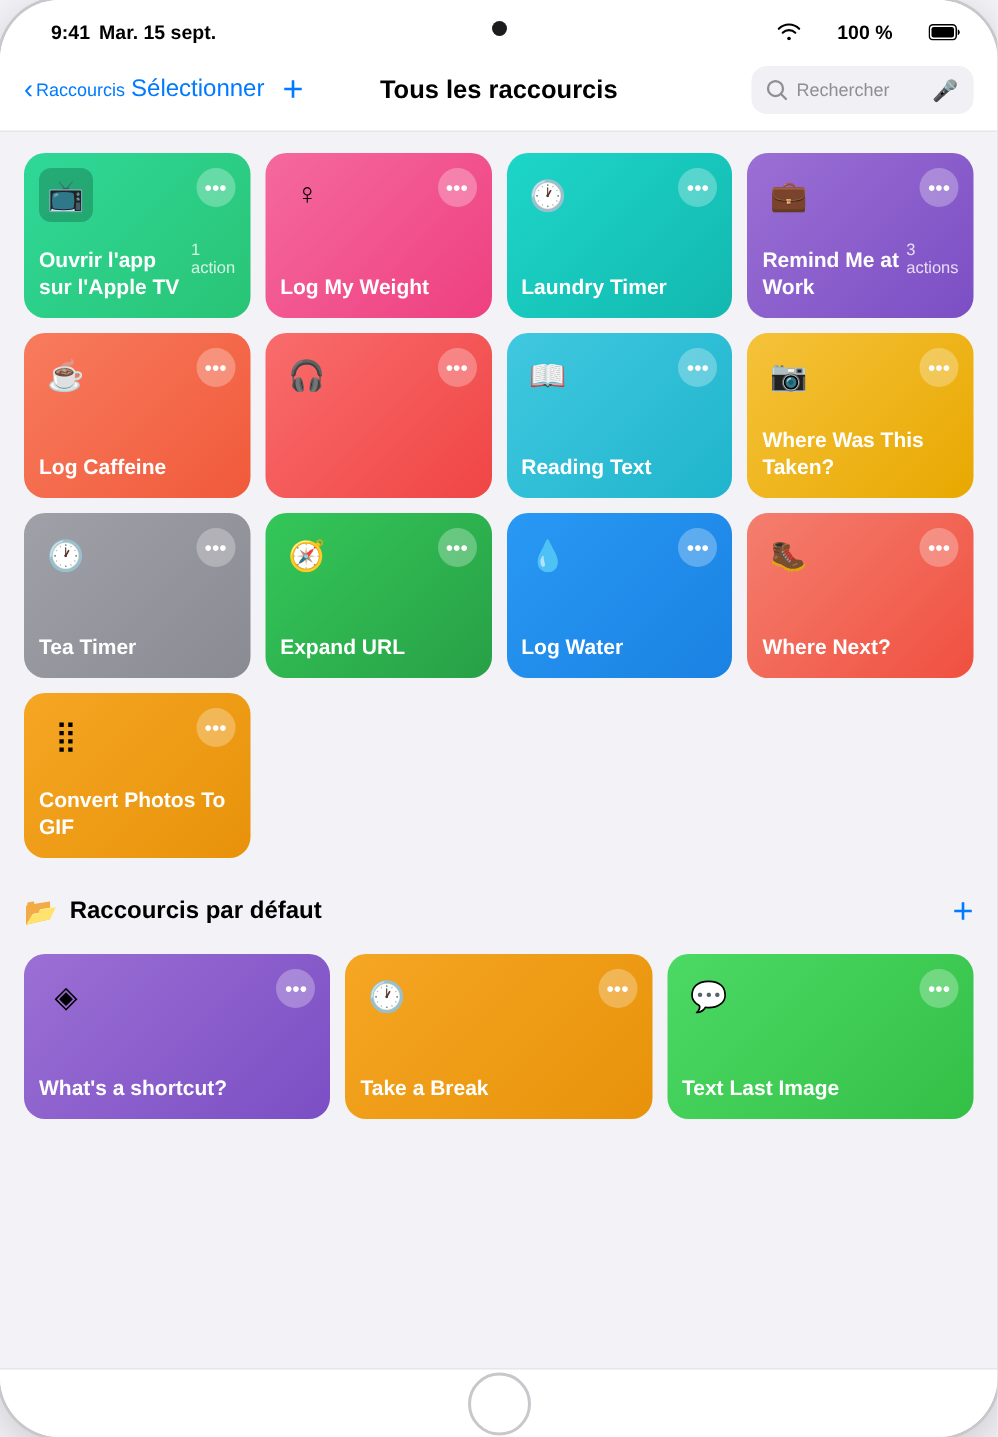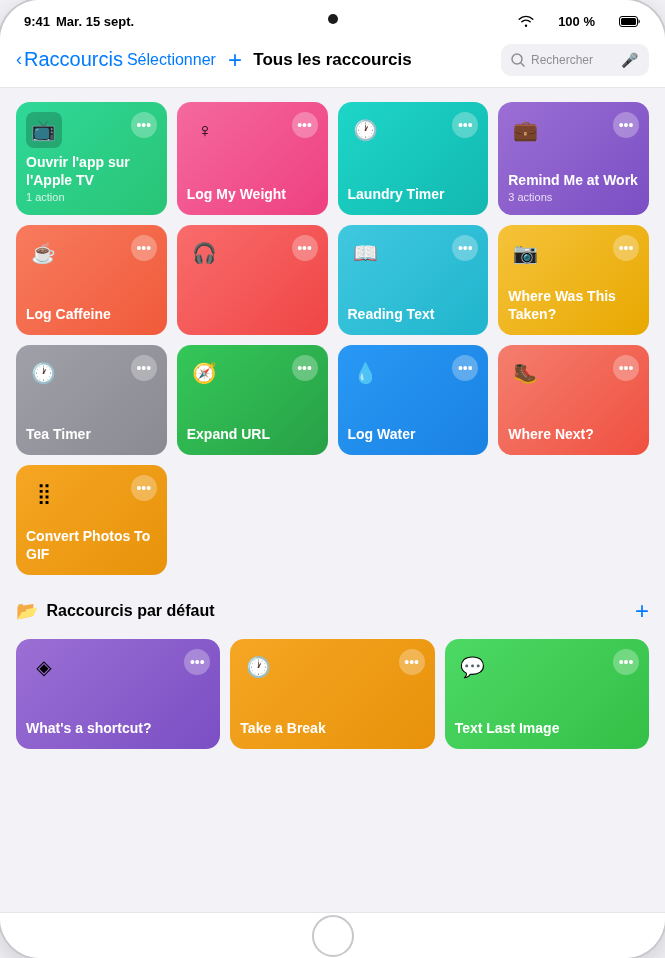--- a/index.html
+++ b/index.html
@@ -22,21 +22,21 @@
       display: flex;
       flex-direction: column;
       position: relative;
       box-shadow: 0 0 0 2px #c8c8cc, 0 8px 32px rgba(0,0,0,0.18);
     }
     
     .status-bar {
       display: flex;
       justify-content: space-between;
       align-items: center;
-      padding: 10px 24px 4px 24px;
+      padding: 10px 24px 4px 34px;
       font-size: 13px;
       font-weight: 600;
       color: #000;
       background: #fff;
       height: 36px;
       flex-shrink: 0;
     }
     .status-left { display: flex; gap: 6px; align-items: center; }
     .status-right { display: flex; gap: 24px; align-items: center; }
     .status-center { position: absolute; left: 50%; transform: translateX(-50%); width: 10px; height: 10px; background: #1c1c1e; border-radius: 50%; top: 14px; }
@@ -46,21 +46,21 @@
       display: flex;
       align-items: center;
       padding: 4px 16px 8px 16px;
       background: #fff;
       height: 52px;
       flex-shrink: 0;
       border-bottom: 1px solid #e5e5ea;
       position: relative;
     }
     .nav-left { display: flex; align-items: center; gap: 2px; }
-    .nav-back { color: #007aff; font-size: 20px; display: flex; align-items: center; gap: 2px; cursor: pointer; }
+    .nav-back { color: #007aff; font-size: 12px; display: flex; align-items: center; gap: 2px; cursor: pointer; }
     .nav-back-chevron { font-size: 18px; font-weight: 400; color: #007aff; }
     .nav-title { position: absolute; left: 50%; transform: translateX(-50%); font-size: 17px; font-weight: 600; color: #000; white-space: nowrap; }
     .nav-add { color: #007aff; font-size: 24px; margin-left: 10px; cursor: pointer; }
     .nav-right { margin-left: auto; display: flex; align-items: center; gap: 8px; }
     .search-bar {
       display: flex; align-items: center;
       background: #f0f0f5;
       border-radius: 10px;
       padding: 4px 10px;
       gap: 6px;
@@ -150,21 +150,21 @@
       font-weight: 600;
       color: #fff;
       line-height: 1.25;
       margin-top: 6px;
     }
     .tile-sub {
       font-size: 11px;
       color: rgba(255,255,255,0.8);
       margin-top: 2px;
     }
-    .tile-bottom { display: flex; flex-direction: column; }
+    .tile-bottom { display: flex; }
 
     
     .bg-green-teal { background: linear-gradient(135deg, #2fd898, #29c475); }
     .bg-pink { background: linear-gradient(135deg, #f5699e, #ee4080); }
     .bg-teal { background: linear-gradient(135deg, #1dd6c7, #13b8b0); }
     .bg-purple { background: linear-gradient(135deg, #9b6fd4, #7b4ec4); }
     .bg-orange-red { background: linear-gradient(135deg, #f87b5e, #f05a3a); }
     .bg-coral { background: linear-gradient(135deg, #f96c6c, #f04545); }
     .bg-teal-blue { background: linear-gradient(135deg, #40c8e0, #1fb5cc); }
     .bg-yellow { background: linear-gradient(135deg, #f5c23a, #e8a800); }

